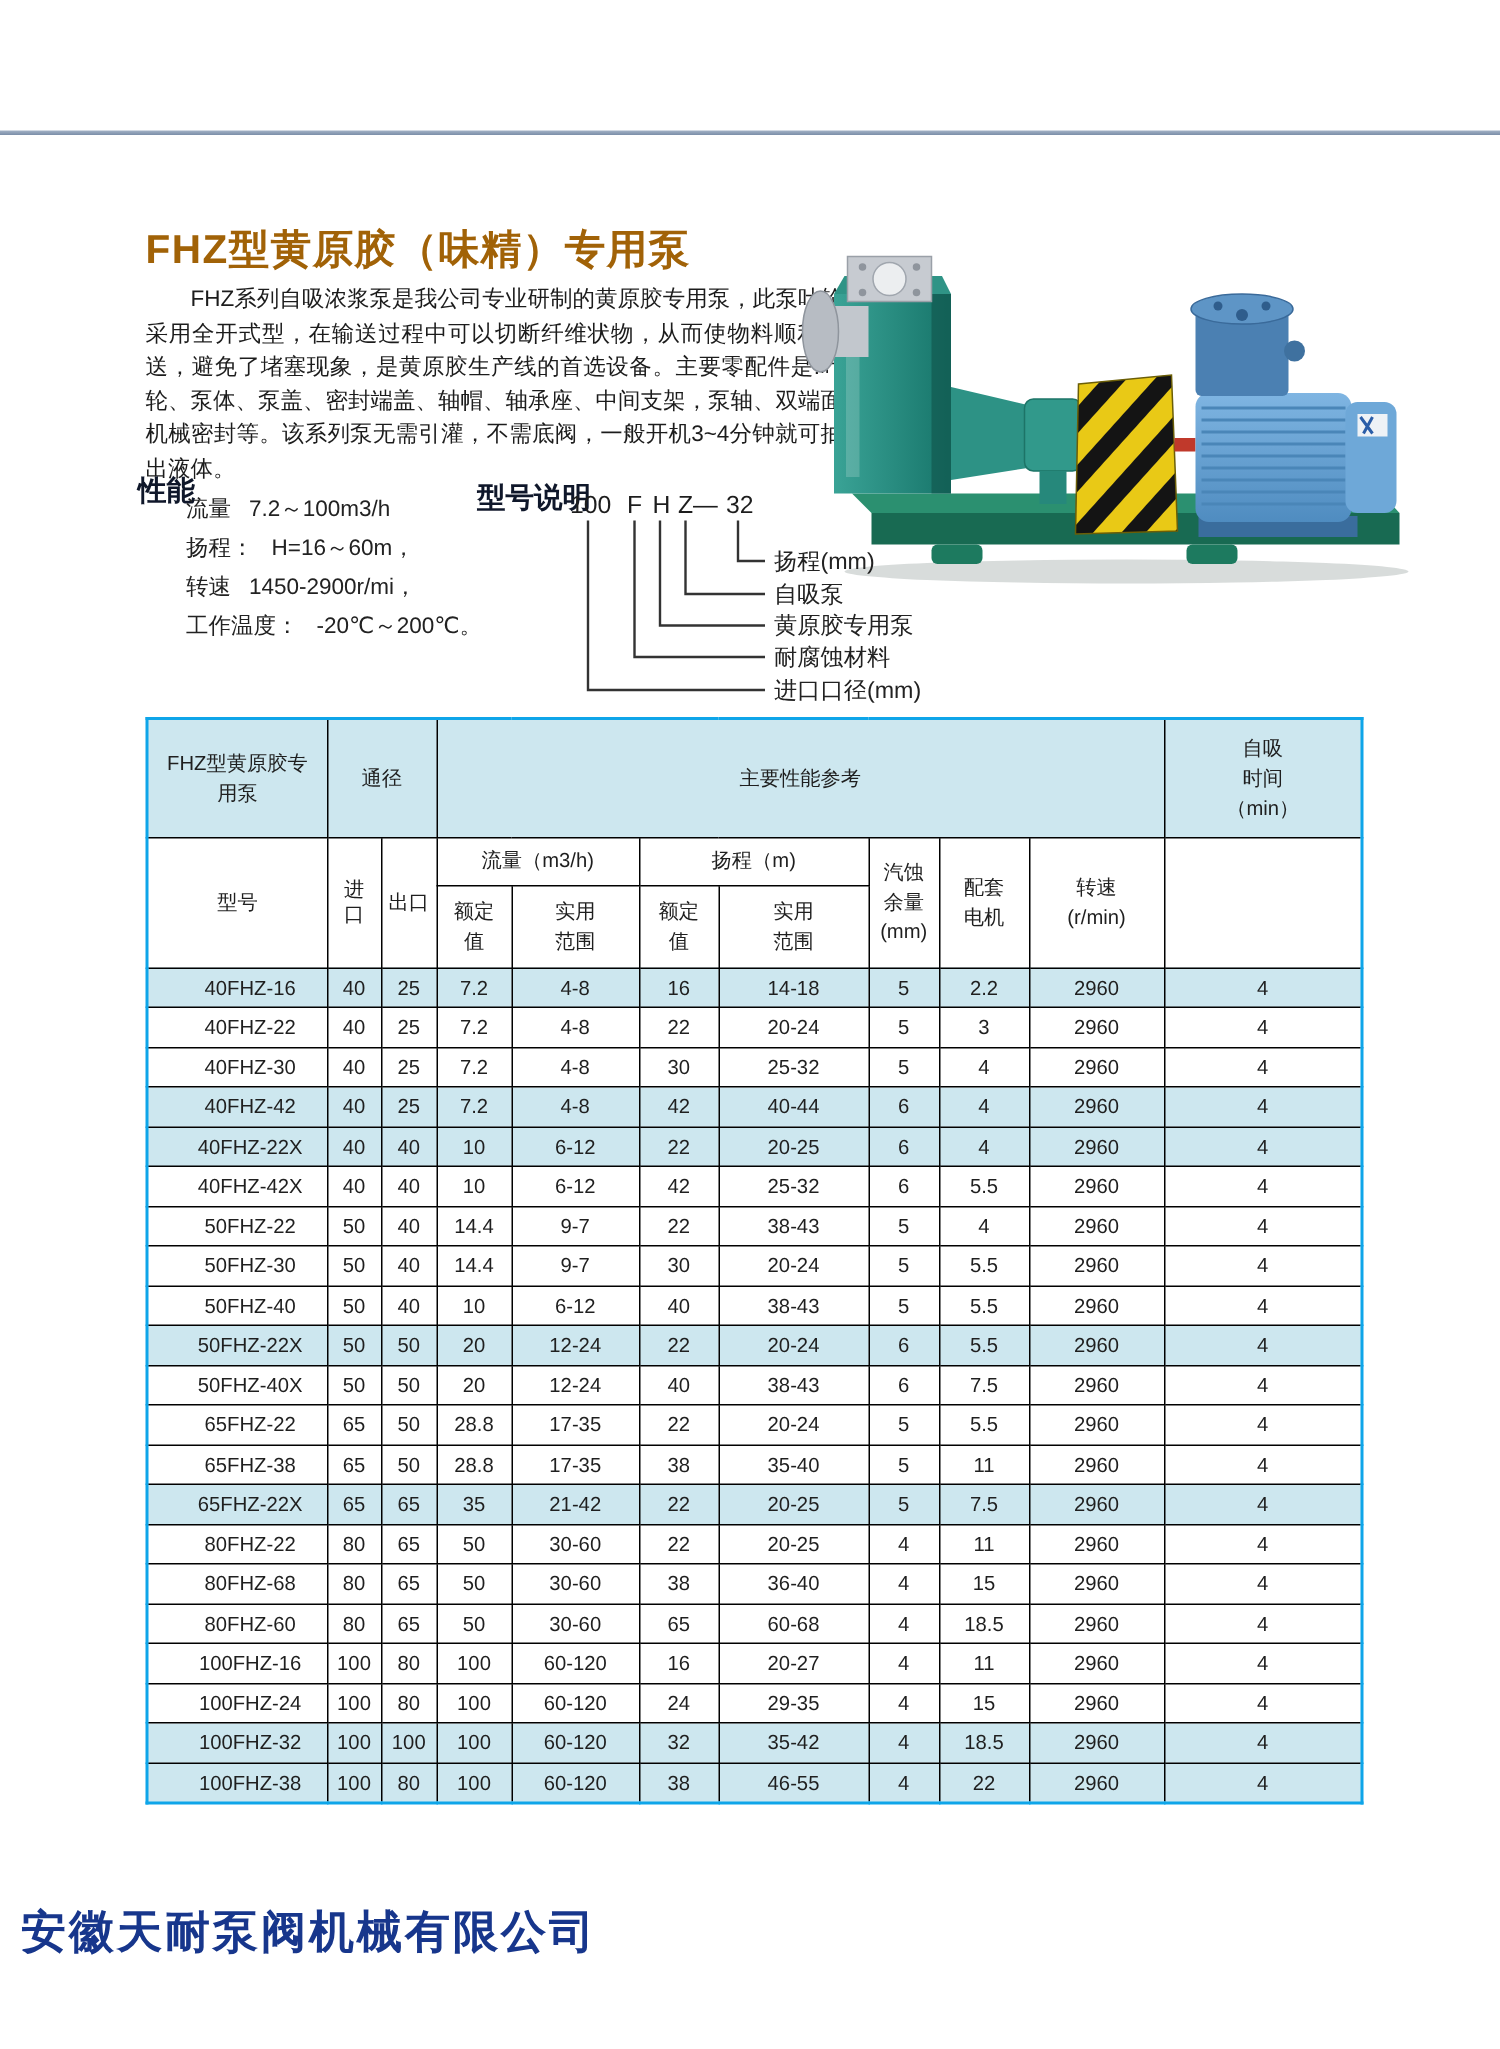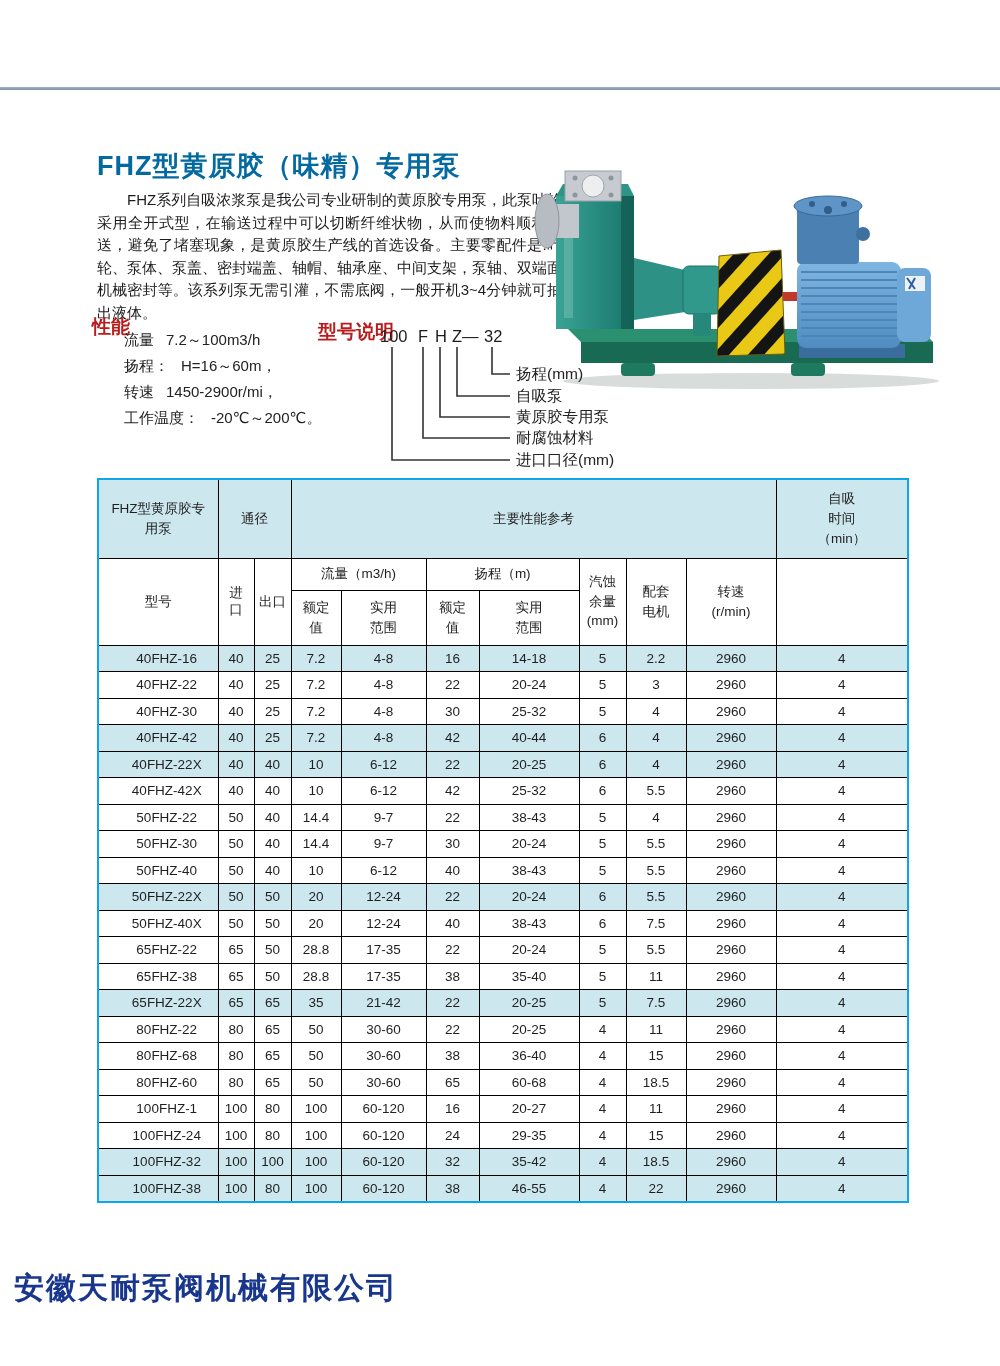--- a/index.html
+++ b/index.html
@@ -1,25 +1,25 @@
 <!DOCTYPE html>
 <html><head>
 <meta charset="utf-8">
 <style>
   html,body{margin:0;padding:0;background:#fff;}
   body{font-family:"Liberation Sans","DejaVu Sans",sans-serif;color:#1a1a1a;}
   .page{position:relative;width:1000px;height:1366px;background:#fff;overflow:hidden;}
   .top-rule{position:absolute;left:0;top:87px;width:1000px;height:3px;
     background:linear-gradient(#a3b2c6,#7b8ea8);}
   .title{position:absolute;left:97px;top:130px;font-size:27px;font-weight:bold;
-    color:#0369a1;letter-spacing:1px;}
+    color:#a16207;letter-spacing:1px;}
   .intro{position:absolute;left:97px;top:174px;width:465px;font-size:15px;
     line-height:22.5px;text-align:justify;text-indent:2em;color:#1c1c1c;}
   .pump{position:absolute;left:533px;top:166px;}
-  .sec-h{position:absolute;font-size:19px;color:#b91c1c;}
+  .sec-h{position:absolute;font-size:19px;color:#0f172a;}
   #perf-h{left:92px;top:298px;}
   #model-h{left:318px;top:303px;}
   .perf-list{position:absolute;left:124px;top:327px;font-size:15px;line-height:26px;color:#222;}
   .perf-list .lbl{margin-right:12px;text-align:right;}
   .diagram{position:absolute;left:372px;top:326px;}
   .data-table{position:absolute;left:97px;top:478px;width:810px;border-collapse:collapse;
     table-layout:fixed;font-size:13.5px;color:#1f1f1f;border:2px solid #0ea5e9;}
   .data-table th,.data-table td{border:1px solid #000;text-align:center;padding:0;
     font-weight:normal;}
   .h-blue{background:#cde7ef;}
@@ -446,21 +446,21 @@
           <td>50</td>
           <td>30-60</td>
           <td>65</td>
           <td>60-68</td>
           <td>4</td>
           <td>18.5</td>
           <td>2960</td>
           <td>4</td>
         </tr>
         <tr>
-          <td class="model-cell">100FHZ-1</td>
+          <td class="model-cell">100FHZ-16</td>
           <td>100</td>
           <td>80</td>
           <td>100</td>
           <td>60-120</td>
           <td>16</td>
           <td>20-27</td>
           <td>4</td>
           <td>11</td>
           <td>2960</td>
           <td>4</td>

